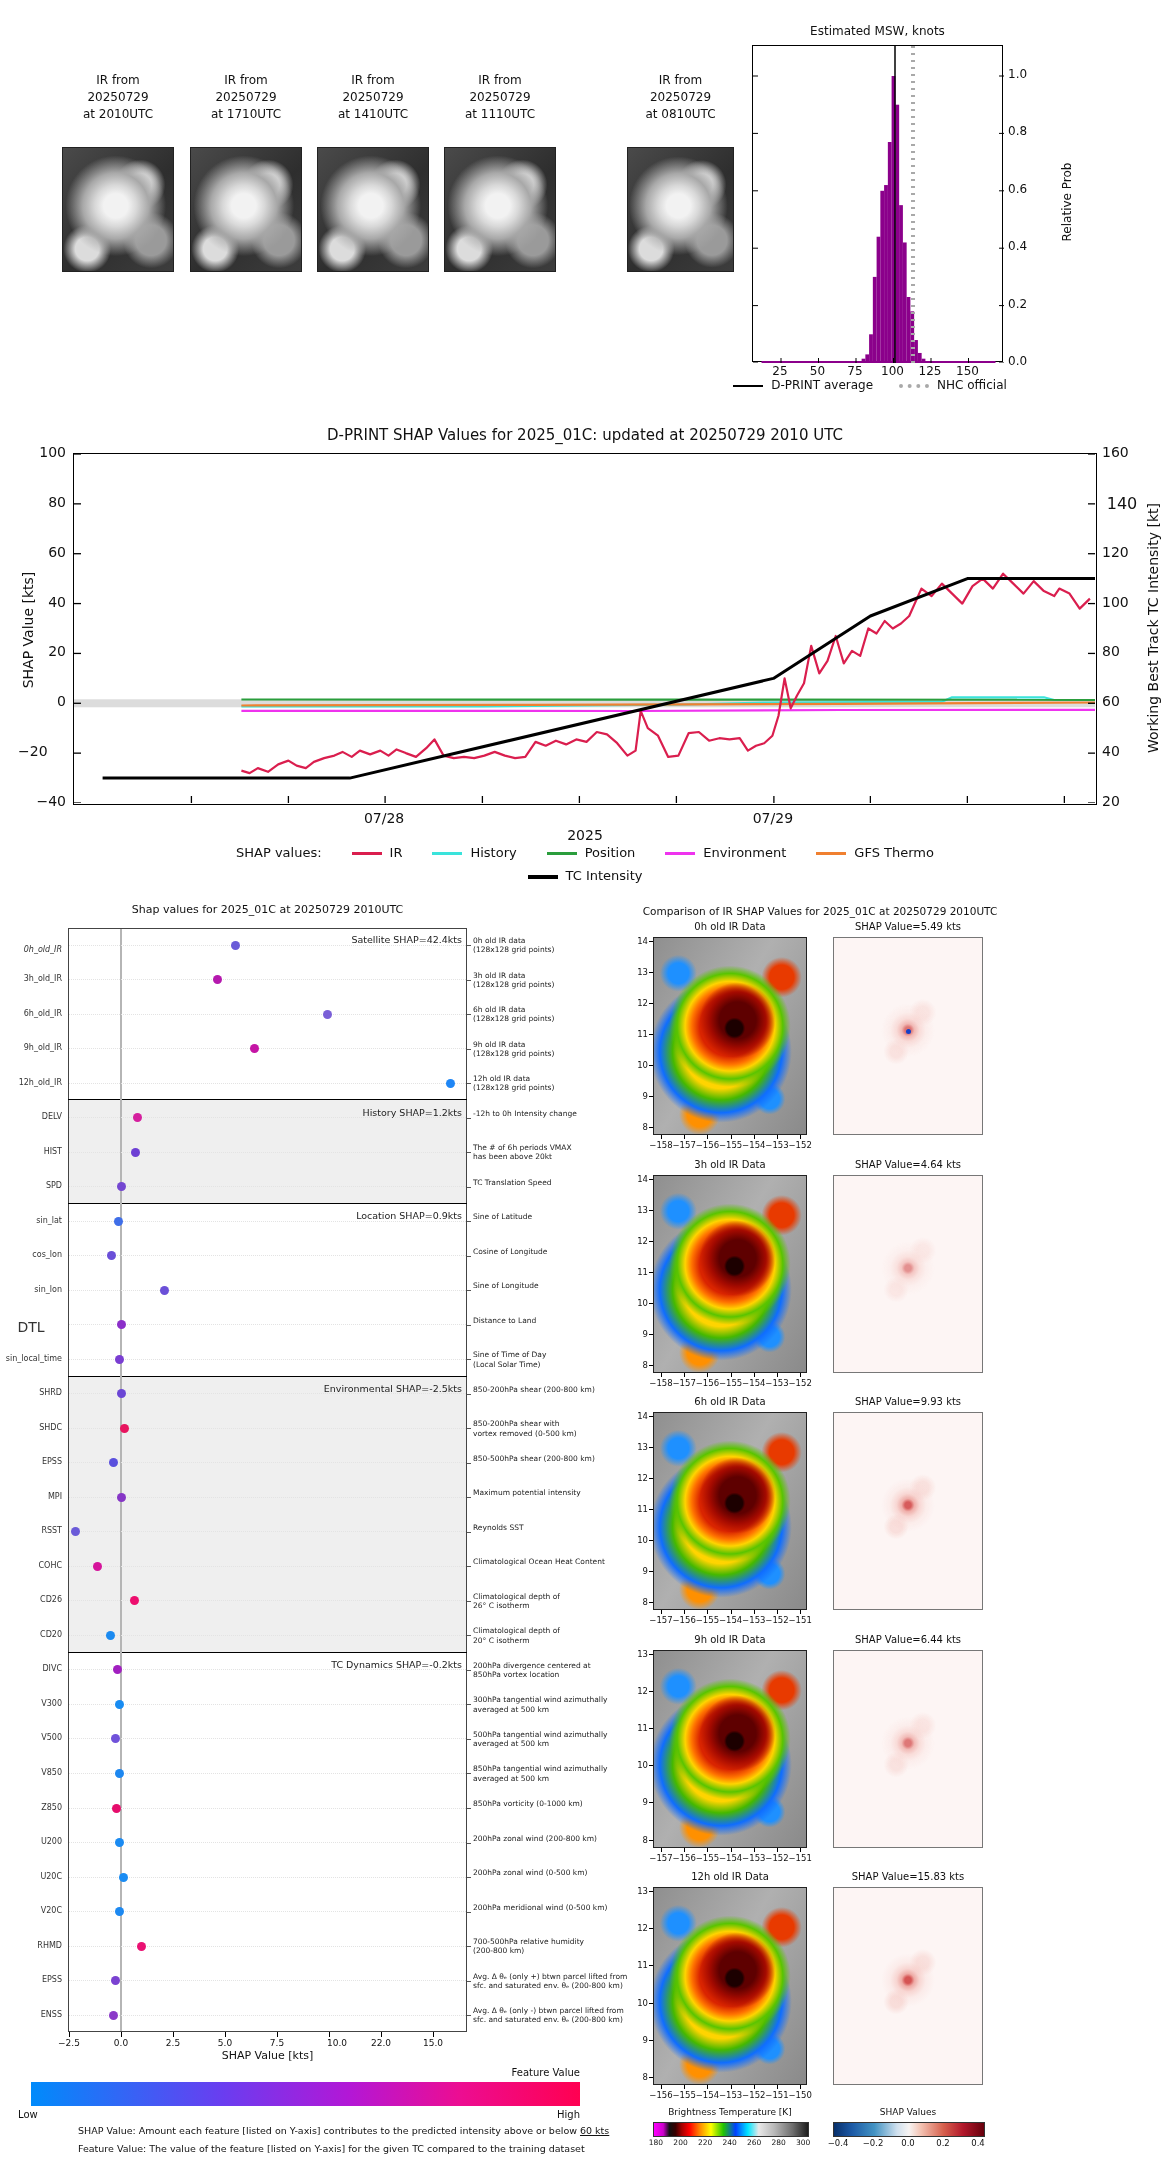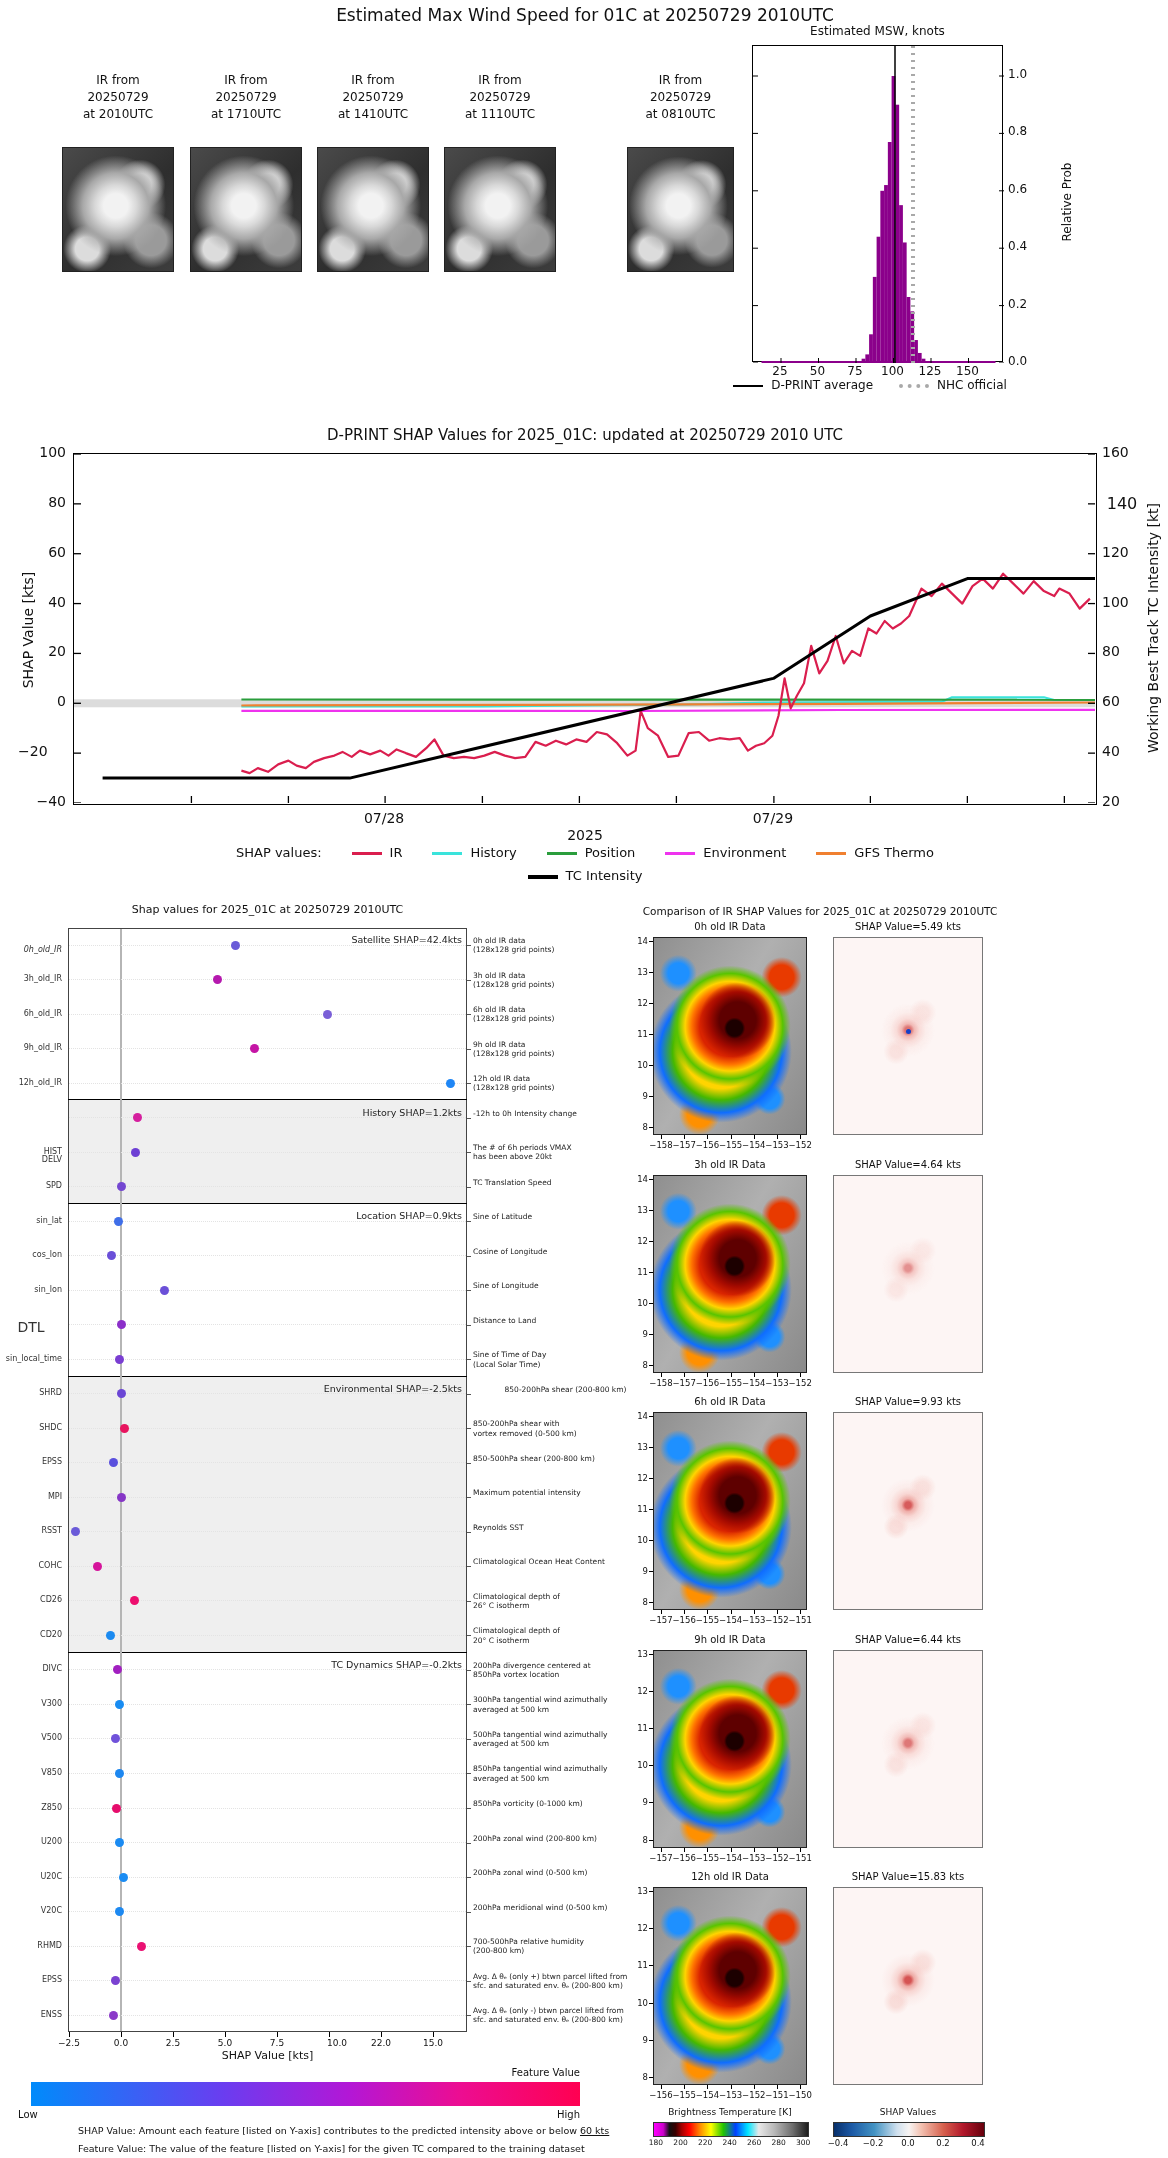--- a/index.html
+++ b/index.html
@@ -33,21 +33,20 @@
      radial-gradient(circle at 60% 38%, rgba(235,150,140,.22) 0 4%, rgba(250,220,215,0) 9%);}
   .blue-eye{position:absolute;width:5px;height:5px;border-radius:50%;background:#1440c8;}
   .leg-swatch{display:inline-block;width:30px;height:3px;vertical-align:middle;margin-right:8px;}
   .fn{position:absolute;font-size:9.5px;color:#111;}
 </style>
 </head>
 <body>
 
 <div id="page">
 
-  <div class="abs ctr ttl" style="left:80px;top:5px;width:1010px;font-size:17px;">Estimated Max Wind Speed for 01C at 20250729 2010UTC</div>
   <div id="thumbs" class="abs" style="left:0;top:0;">
       <div style="position: absolute; left: 62px; top: 72px; width: 112px; text-align: center; font-size: 12px; line-height: 1.4; white-space: pre-line;">IR from
 20250729
 at 2010UTC</div>
       <div class="gray-storm" style="position: absolute; left: 62px; top: 147px; width: 112px; height: 125px; box-sizing: border-box;"></div>
       <div style="position: absolute; left: 190px; top: 72px; width: 112px; text-align: center; font-size: 12px; line-height: 1.4; white-space: pre-line;">IR from
 20250729
 at 1710UTC</div>
       <div class="gray-storm" style="position: absolute; left: 190px; top: 147px; width: 112px; height: 125px; box-sizing: border-box;"></div>
       <div style="position: absolute; left: 317px; top: 72px; width: 112px; text-align: center; font-size: 12px; line-height: 1.4; white-space: pre-line;">IR from
@@ -236,21 +235,21 @@
       <div style="position: absolute; left: 473px; top: 1039.56px; width: 185px; font-size: 7.5px; line-height: 1.25; white-space: pre-line; color: rgb(34, 34, 34);">9h old IR data
 (128x128 grid points)</div>
       <div style="position: absolute; left: 69px; top: 1082.58px; width: 397px; height: 0px; border-top: 1px dotted rgb(227, 227, 227);"></div>
       <div style="position: absolute; left: 0px; top: 1077.58px; width: 62px; text-align: right; font-size: 8px; color: rgb(51, 51, 51);">12h_old_IR</div>
       <div style="position: absolute; left: 445.764px; top: 1078.58px; width: 9px; height: 9px; border-radius: 50%; background: rgb(31, 134, 245);"></div>
       <div style="position: absolute; left: 467px; top: 1083.08px; width: 4px; height: 1px; background: rgb(85, 85, 85);"></div>
       <div style="position: absolute; left: 473px; top: 1074.08px; width: 185px; font-size: 7.5px; line-height: 1.25; white-space: pre-line; color: rgb(34, 34, 34);">12h old IR data
 (128x128 grid points)</div>
       <div style="position: absolute; left: 200px; top: 1106.6px; width: 262px; text-align: right; font-size: 9.5px; color: rgb(34, 34, 34);">History SHAP=1.2kts</div>
       <div style="position: absolute; left: 69px; top: 1117.1px; width: 397px; height: 0px; border-top: 1px dotted rgb(227, 227, 227);"></div>
-      <div style="position: absolute; left: 0px; top: 1112.1px; width: 62px; text-align: right; font-size: 8px; color: rgb(51, 51, 51); margin-top: 43px;">DELV</div>
+      <div style="position: absolute; left: 0px; top: 1112.1px; width: 62px; text-align: right; font-size: 8px; color: rgb(51, 51, 51);">DELV</div>
       <div style="position: absolute; left: 133.14px; top: 1113.1px; width: 9px; height: 9px; border-radius: 50%; background: rgb(213, 31, 158);"></div>
       <div style="position: absolute; left: 467px; top: 1117.6px; width: 4px; height: 1px; background: rgb(85, 85, 85);"></div>
       <div style="position: absolute; left: 473px; top: 1108.6px; width: 185px; font-size: 7.5px; line-height: 1.25; white-space: pre-line; color: rgb(34, 34, 34);">-12h to 0h Intensity change</div>
       <div style="position: absolute; left: 69px; top: 1151.62px; width: 397px; height: 0px; border-top: 1px dotted rgb(227, 227, 227);"></div>
       <div style="position: absolute; left: 0px; top: 1146.62px; width: 62px; text-align: right; font-size: 8px; color: rgb(51, 51, 51);">HIST</div>
       <div style="position: absolute; left: 131.06px; top: 1147.62px; width: 9px; height: 9px; border-radius: 50%; background: rgb(109, 63, 212);"></div>
       <div style="position: absolute; left: 467px; top: 1152.12px; width: 4px; height: 1px; background: rgb(85, 85, 85);"></div>
       <div style="position: absolute; left: 473px; top: 1143.12px; width: 185px; font-size: 7.5px; line-height: 1.25; white-space: pre-line; color: rgb(34, 34, 34);">The # of 6h periods VMAX
 has been above 20kt</div>
       <div style="position: absolute; left: 69px; top: 1186.14px; width: 397px; height: 0px; border-top: 1px dotted rgb(227, 227, 227);"></div>
@@ -283,21 +282,21 @@
       <div style="position: absolute; left: 0px; top: 1353.74px; width: 62px; text-align: right; font-size: 8px; color: rgb(51, 51, 51);">sin_local_time</div>
       <div style="position: absolute; left: 115.46px; top: 1354.74px; width: 9px; height: 9px; border-radius: 50%; background: rgb(122, 62, 210);"></div>
       <div style="position: absolute; left: 467px; top: 1359.24px; width: 4px; height: 1px; background: rgb(85, 85, 85);"></div>
       <div style="position: absolute; left: 473px; top: 1350.24px; width: 185px; font-size: 7.5px; line-height: 1.25; white-space: pre-line; color: rgb(34, 34, 34);">Sine of Time of Day
 (Local Solar Time)</div>
       <div style="position: absolute; left: 200px; top: 1382.76px; width: 262px; text-align: right; font-size: 9.5px; color: rgb(34, 34, 34);">Environmental SHAP=-2.5kts</div>
       <div style="position: absolute; left: 69px; top: 1393.26px; width: 397px; height: 0px; border-top: 1px dotted rgb(227, 227, 227);"></div>
       <div style="position: absolute; left: 0px; top: 1388.26px; width: 62px; text-align: right; font-size: 8px; color: rgb(51, 51, 51);">SHRD</div>
       <div style="position: absolute; left: 116.5px; top: 1389.26px; width: 9px; height: 9px; border-radius: 50%; background: rgb(107, 70, 213);"></div>
       <div style="position: absolute; left: 467px; top: 1393.76px; width: 4px; height: 1px; background: rgb(85, 85, 85);"></div>
-      <div style="position: absolute; left: 473px; top: 1384.76px; width: 185px; font-size: 7.5px; line-height: 1.25; white-space: pre-line; color: rgb(34, 34, 34); text-align: center;">850-200hPa shear (200-800 km)</div>
+      <div style="position: absolute; left: 473px; top: 1384.76px; width: 185px; font-size: 7.5px; line-height: 1.25; white-space: pre-line; color: rgb(34, 34, 34);">850-200hPa shear (200-800 km)</div>
       <div style="position: absolute; left: 69px; top: 1427.78px; width: 397px; height: 0px; border-top: 1px dotted rgb(227, 227, 227);"></div>
       <div style="position: absolute; left: 0px; top: 1422.78px; width: 62px; text-align: right; font-size: 8px; color: rgb(51, 51, 51);">SHDC</div>
       <div style="position: absolute; left: 119.62px; top: 1423.78px; width: 9px; height: 9px; border-radius: 50%; background: rgb(232, 21, 95);"></div>
       <div style="position: absolute; left: 467px; top: 1428.28px; width: 4px; height: 1px; background: rgb(85, 85, 85);"></div>
       <div style="position: absolute; left: 473px; top: 1419.28px; width: 185px; font-size: 7.5px; line-height: 1.25; white-space: pre-line; color: rgb(34, 34, 34);">850-200hPa shear with
 vortex removed (0-500 km)</div>
       <div style="position: absolute; left: 69px; top: 1462.3px; width: 397px; height: 0px; border-top: 1px dotted rgb(227, 227, 227);"></div>
       <div style="position: absolute; left: 0px; top: 1457.3px; width: 62px; text-align: right; font-size: 8px; color: rgb(51, 51, 51);">EPSS</div>
       <div style="position: absolute; left: 109.22px; top: 1458.3px; width: 9px; height: 9px; border-radius: 50%; background: rgb(90, 80, 221);"></div>
       <div style="position: absolute; left: 467px; top: 1462.8px; width: 4px; height: 1px; background: rgb(85, 85, 85);"></div>

